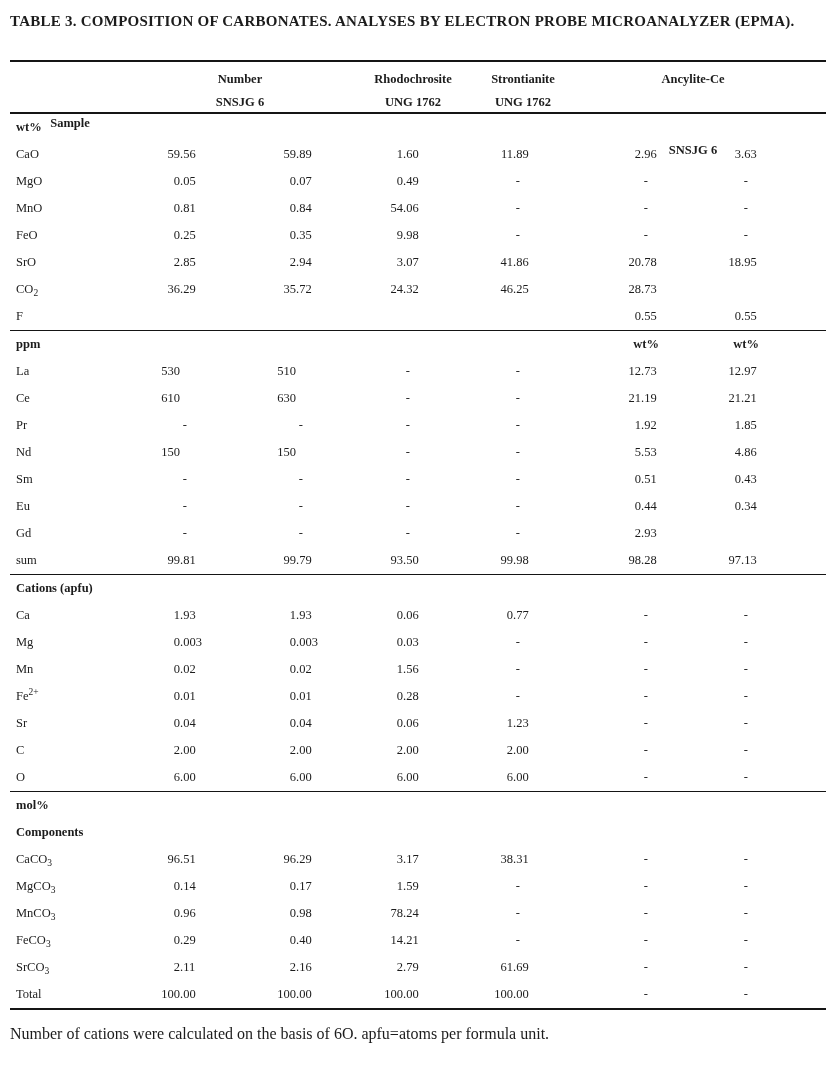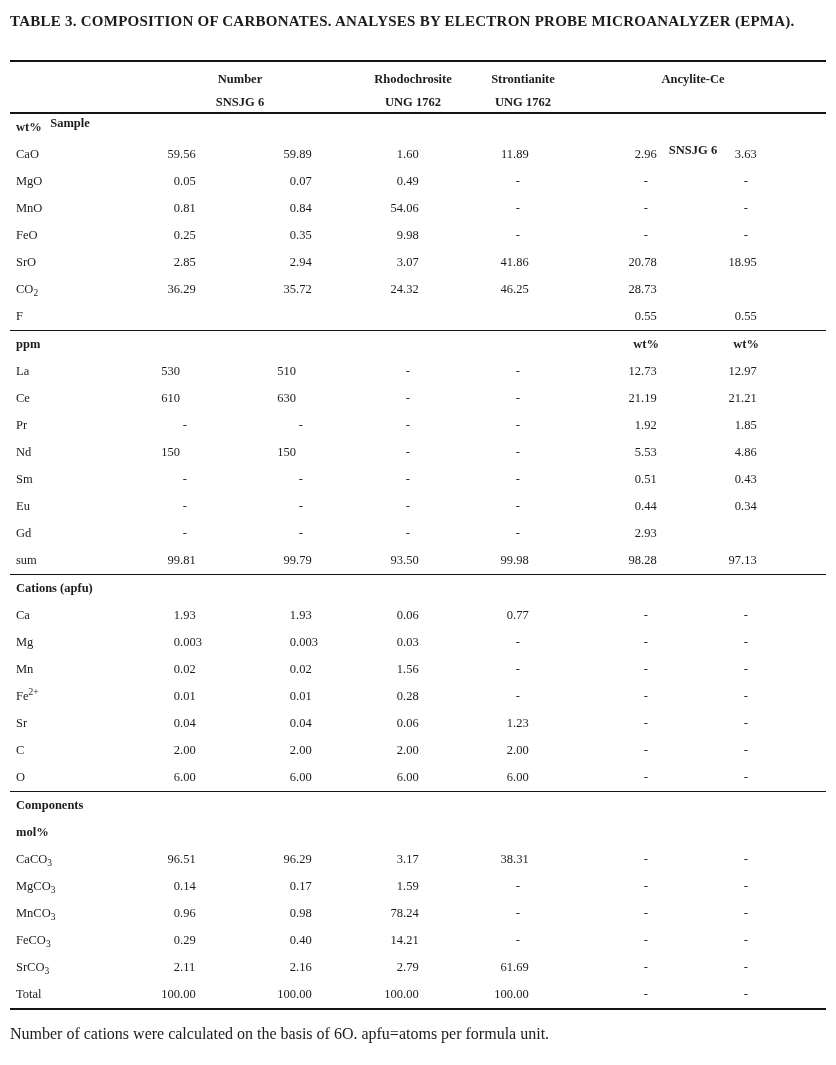--- a/index.html
+++ b/index.html
@@ -341,30 +341,30 @@
             <div class="cell"><span class="ip c1">6</span><span class="fp">.00</span></div>
             <div class="cell"><span class="ip c2">6</span><span class="fp">.00</span></div>
             <div class="cell"><span class="ip c3">6</span><span class="fp">.00</span></div>
             <div class="cell"><span class="ip c4">6</span><span class="fp">.00</span></div>
             <div class="cell"><span class="ip c5 dash">-</span></div>
             <div class="cell"><span class="ip c6 dash">-</span></div>
           </div>
         </div>
         <div class="section">
           <div class="trow">
+            <div class="rlabel bold">mol%</div>
+            <div class="cell"></div>
+            <div class="cell"></div>
+            <div class="cell"></div>
+            <div class="cell"></div>
+            <div class="cell"></div>
+            <div class="cell"></div>
+          </div>
+          <div class="trow">
             <div class="rlabel bold">Components</div>
-            <div class="cell"></div>
-            <div class="cell"></div>
-            <div class="cell"></div>
-            <div class="cell"></div>
-            <div class="cell"></div>
-            <div class="cell"></div>
-          </div>
-          <div class="trow">
-            <div class="rlabel bold">mol%</div>
             <div class="cell"></div>
             <div class="cell"></div>
             <div class="cell"></div>
             <div class="cell"></div>
             <div class="cell"></div>
             <div class="cell"></div>
           </div>
           <div class="trow">
             <div class="rlabel">CaCO<sub>3</sub></div>
             <div class="cell"><span class="ip c1">96</span><span class="fp">.51</span></div>

